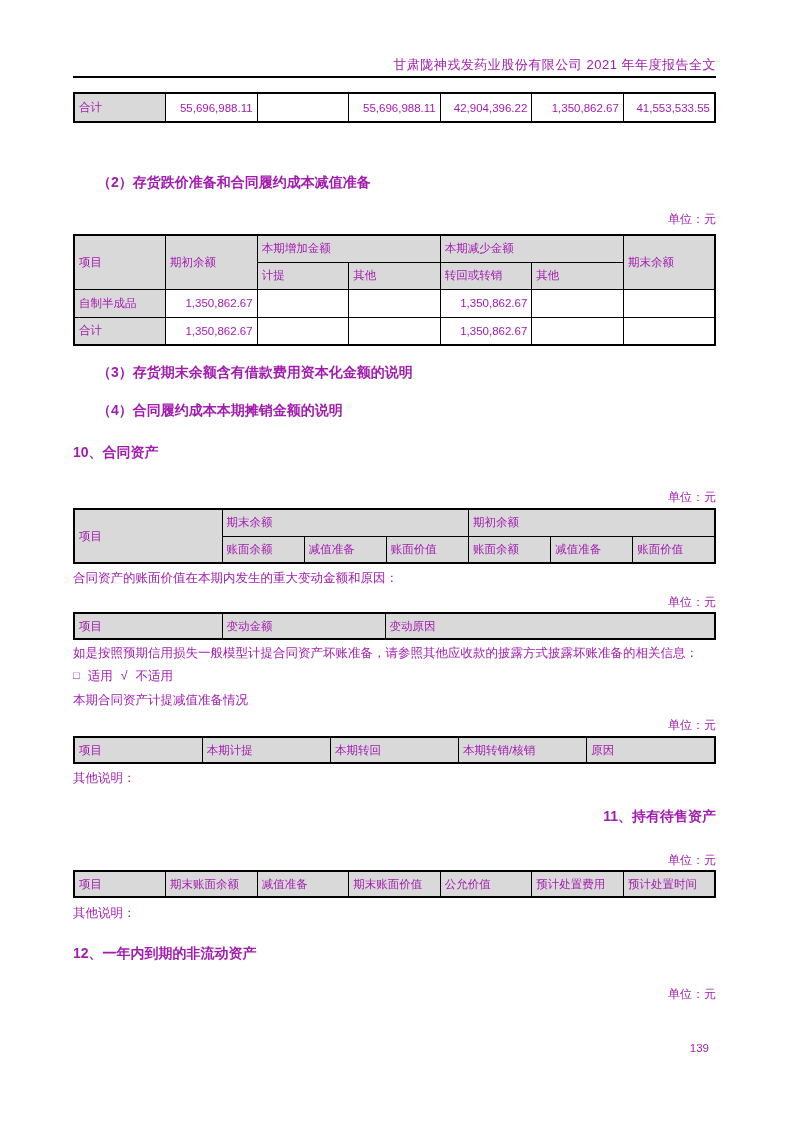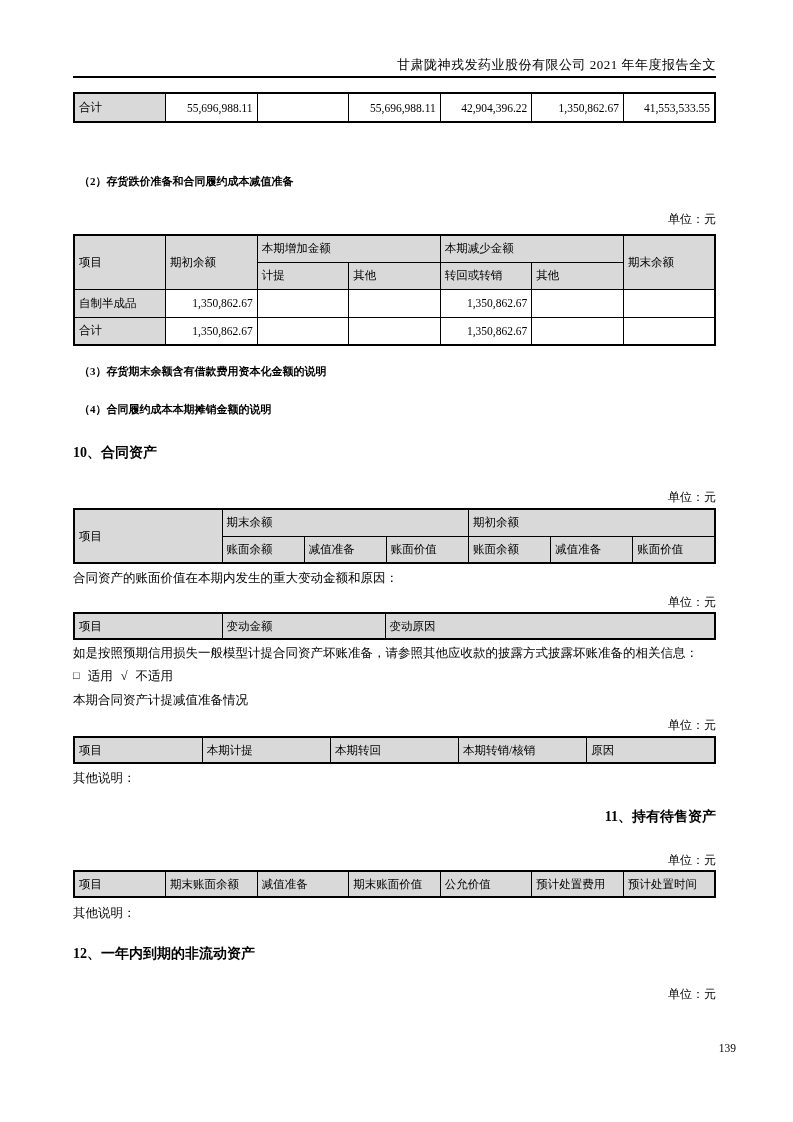--- a/index.html
+++ b/index.html
@@ -1,49 +1,49 @@
 <!DOCTYPE html>
 <html><head>
 <meta charset="utf-8">
 <style>
   html,body { margin:0; padding:0; background:#ffffff; }
   .page {
     position:relative; width:793px; height:1122px; background:#ffffff;
-    font-family:Liberation Serif, serif; color:#000000;
+    font-family:Liberation Sans, sans-serif; color:#a21caf;
     overflow:hidden;
   }
   .content { position:absolute; left:73px; top:0; width:643px; }
   .abs { position:absolute; left:0; right:0; }
 
   .doc-header { text-align:right; font-size:13px; letter-spacing:0.5px; white-space:nowrap; }
   .rule { border-top:2px solid #000; height:0; }
 
   .h1 { font-weight:bold; font-size:14px; white-space:nowrap; }
-  .h2 { font-weight:bold; font-size:11px; margin-left:6px; white-space:nowrap; }
+  .h2 { font-weight:bold; font-size:14px; margin-left:24px; white-space:nowrap; }
   .note { font-size:12.5px; white-space:nowrap; }
   .unit { text-align:right; font-size:12px; white-space:nowrap; }
 
   table.t { border-collapse:collapse; table-layout:fixed; width:643px; border:2px solid #000; }
   table.t td { border:1px solid #000; font-size:11.5px; padding:0 4px; overflow:hidden; white-space:nowrap; vertical-align:middle; }
   .t7 col { width:14.2857%; }
   .t5 col { width:20%; }
   .lab { text-align:left; }
   .num { text-align:right; }
   .ctr { text-align:left; }
   .shade { background:#d9d9d9; }
   tr.h29 { height:29px; }
   tr.h28 { height:28px; }
   tr.h27 { height:27px; }
   tr.h26 { height:26px; }
 
   .applic { font-size:12.5px; white-space:nowrap; }
   .applic .box { font-size:11px; position:relative; top:-1px; }
   .applic .gap { display:inline-block; width:8px; }
 
-  .page-num { position:absolute; right:57px; top:1042px; font-size:11.5px; }
+  .page-num { position:absolute; right:84px; top:1042px; font-size:11.5px; }
 </style>
 </head>
 <body>
 
 <div class="page">
   <div class="content">
 
     <div class="abs doc-header" style="top:56px;">甘肃陇神戎发药业股份有限公司 2021 年年度报告全文</div>
     <div class="abs rule" style="top:76px;"></div>
 

